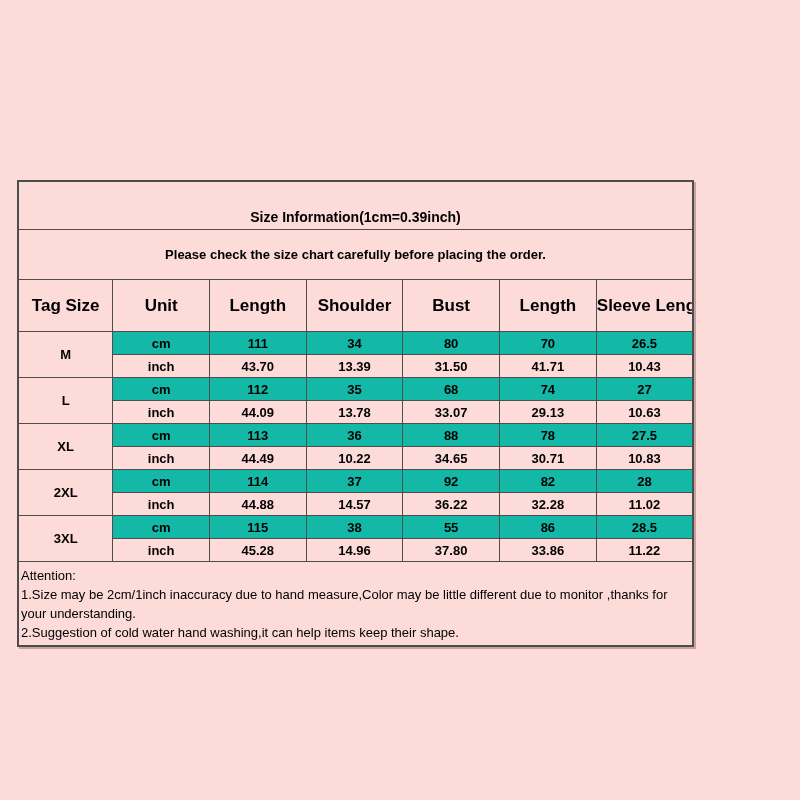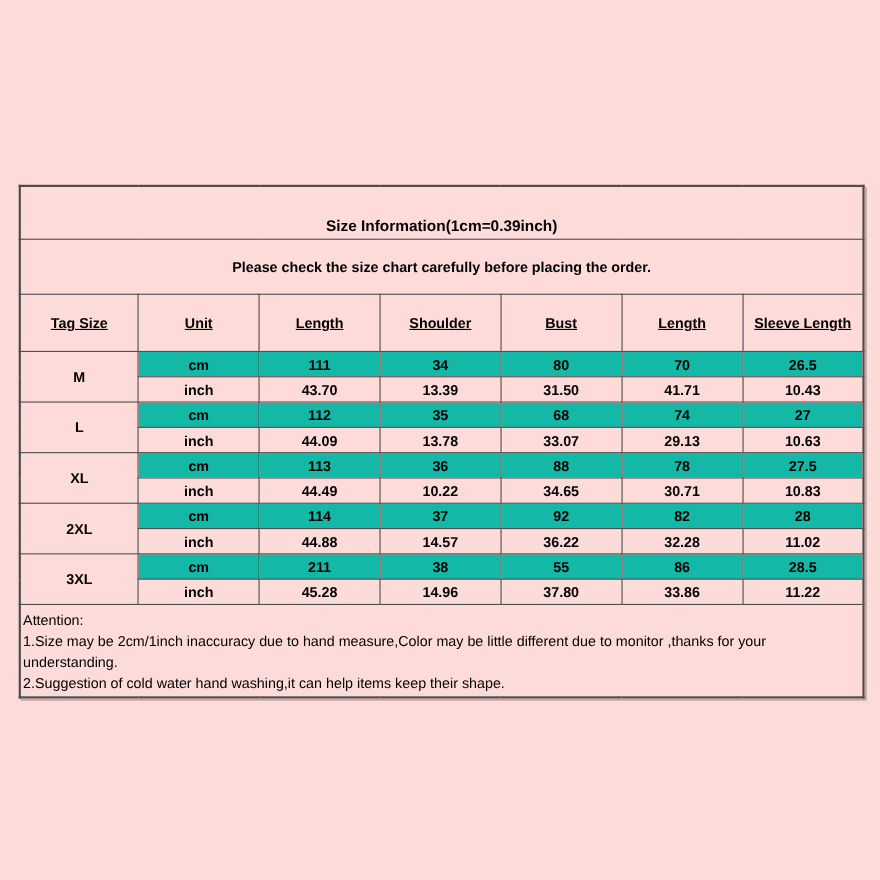--- a/index.html
+++ b/index.html
@@ -11,22 +11,22 @@
     height: 800px;
     background: #fcdbd8;
     font-family: "Liberation Sans", sans-serif;
     color: #000;
     position: relative;
     overflow: hidden;
   }
   table.size-table {
     position: absolute;
     left: 17px;
-    top: 168px;
-    width: 769px;
+    top: 180px;
+    width: 677px;
     border-collapse: collapse;
     table-layout: fixed;
     border: 2px solid #4d4d4d;
     box-shadow: 2px 2px 0 rgba(130, 95, 95, 0.45);
   }
   table.size-table td, table.size-table th {
     border: 1px solid #4d4d4d;
     text-align: center;
     vertical-align: middle;
     padding: 0;
@@ -43,23 +43,22 @@
     vertical-align: bottom;
     padding-bottom: 4px;
   }
   tr.subtitle-row td {
     height: 49px;
     font-size: 13px;
     font-weight: bold;
   }
   tr.header-row th {
     height: 51px;
-    font-size: 13px;
-    font-weight: bold;
-    text-decoration: underline;
+    font-size: 17px;
+    font-weight: bold;
   }
   tr.data-row td {
     height: 22px;
     font-size: 13px;
     font-weight: bold;
   }
   td.tag-cell {
     font-size: 14px;
     font-weight: bold;
   }
@@ -175,21 +174,21 @@
     <td class="pink">44.88</td>
     <td class="pink">14.57</td>
     <td class="pink">36.22</td>
     <td class="pink">32.28</td>
     <td class="pink">11.02</td>
   </tr>
 
   <tr class="data-row">
     <td class="pink tag-cell" rowspan="2">3XL</td>
     <td class="white">cm</td>
-    <td class="white">211</td>
+    <td class="white">115</td>
     <td class="white">38</td>
     <td class="white">55</td>
     <td class="white">86</td>
     <td class="white">28.5</td>
   </tr>
   <tr class="data-row">
     <td class="pink">inch</td>
     <td class="pink">45.28</td>
     <td class="pink">14.96</td>
     <td class="pink">37.80</td>

